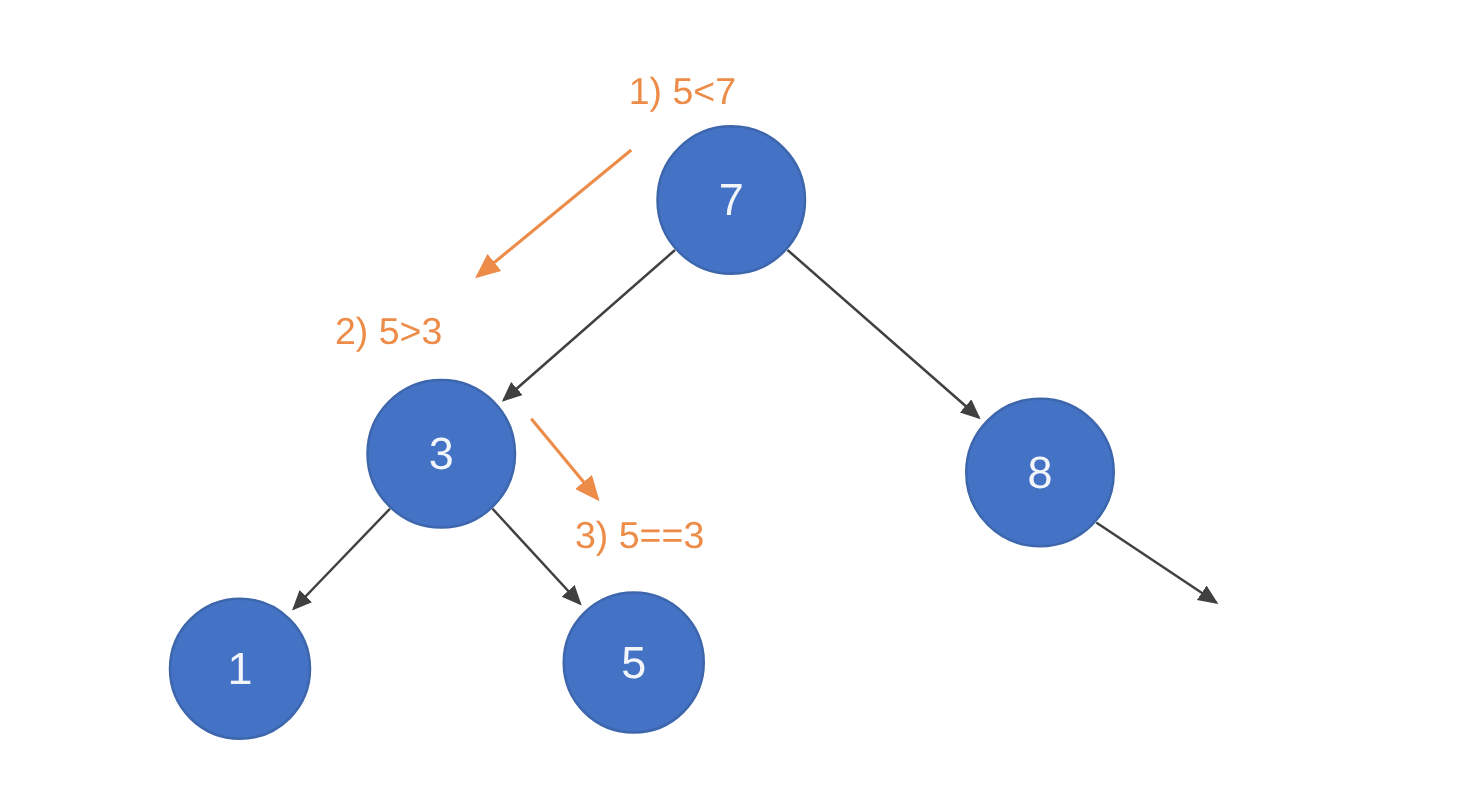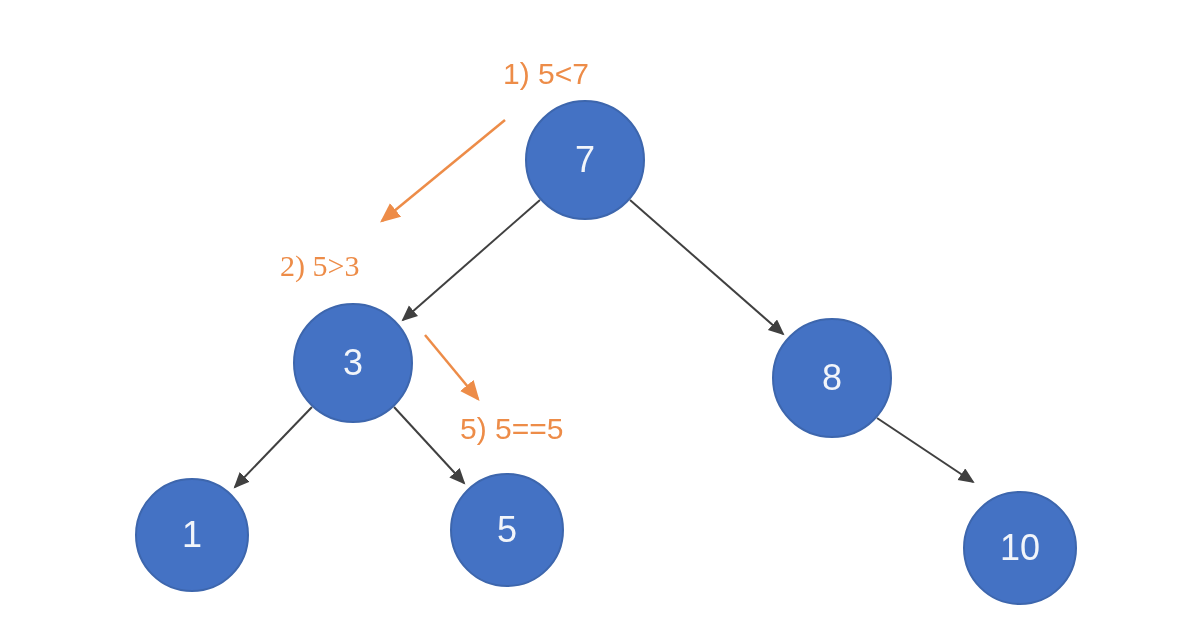--- a/index.html
+++ b/index.html
@@ -85,23 +85,20 @@
   </div>
 
   <div class="tree-node node-small" style="left:135px; top:478px;">
     <span>1</span>
   </div>
 
   <div class="tree-node node-small" style="left:450px; top:473px;">
     <span>5</span>
   </div>
 
-  <div class="tree-node node-small" style="left:963px; top:491px;">
-    <span>10</span>
-  </div>
 
   <div class="annotation" style="left:503px; top:45px;margin-top:12px;">1) 5&lt;7</div>
 
-  <div class="annotation" style="left:280px; top:249px;font-family:Liberation Serif, serif;">2) 5&gt;3</div>
+  <div class="annotation" style="left:268px; top:249px;">2) 5&gt;3</div>
 
-  <div class="annotation" style="left:460px; top:412px;">5) 5==5</div>
+  <div class="annotation" style="left:460px; top:412px;">3) 5==3</div>
 
 </div>
 
 </body></html>

